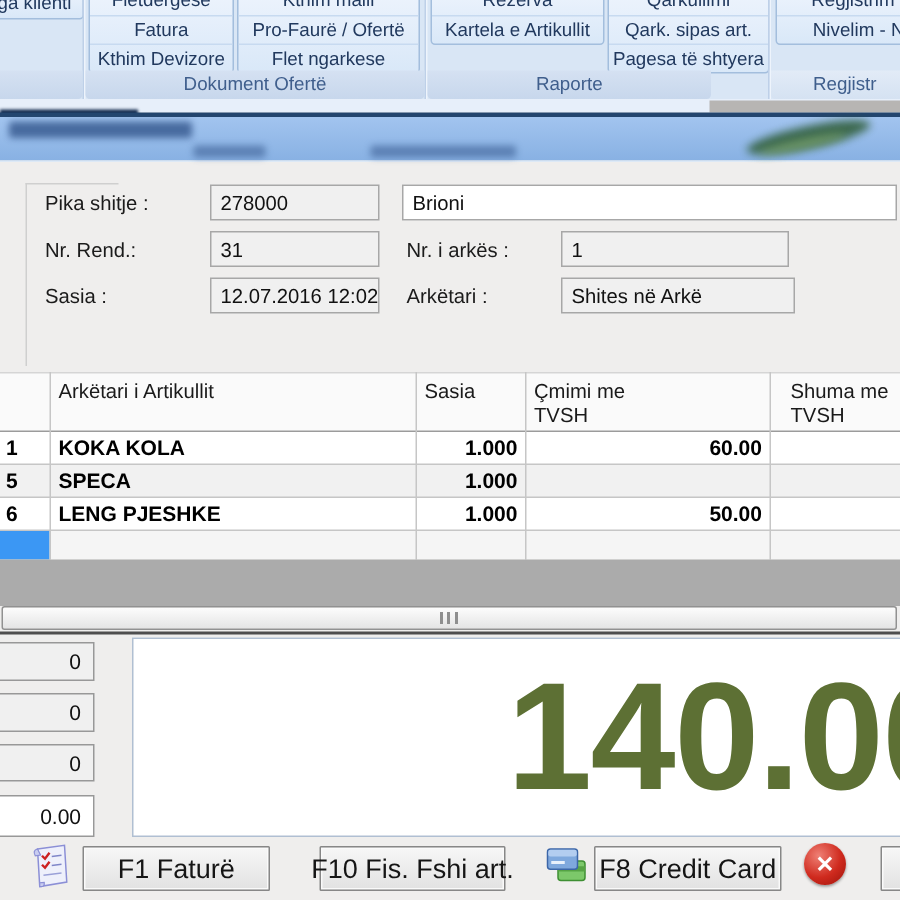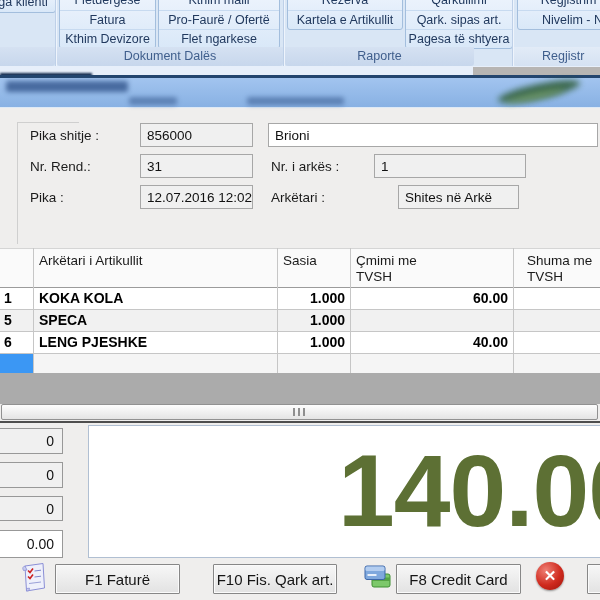--- a/index.html
+++ b/index.html
@@ -97,21 +97,21 @@
   .amt4{ top:530px; height:28px; background:#fff; }
   .bigpanel{ position:absolute; left:88px; top:425px; width:540px; height:133px;
              background:#fff; border:1px solid #b0bfd2; }
   .bigtotal{ position:absolute; left:338px; top:425px; height:133px; display:flex;
              align-items:center; font-size:102px; font-weight:bold; color:#5d7034;
              letter-spacing:-1px; white-space:nowrap; }
 
   
   .btn{ position:absolute; top:564px; height:30px; border:1px solid #878787; border-radius:1px;
         background:linear-gradient(#f7f7f7,#e2e2e2); box-shadow:inset 0 0 0 1px #fafafa;
-        font-size:15px; color:#151515; display:flex; align-items:center; justify-content:center;
+        font-size:18px; color:#151515; display:flex; align-items:center; justify-content:center;
         white-space:nowrap; }
   .btn-f1{ left:55px; width:125px; } .btn-f10{ left:213px; width:124px; }
   .btn-f8{ left:396px; width:125px; } .btn-part{ left:587px; width:60px; }
   .scrollicon{ position:absolute; left:20px; top:562px; width:28px; height:31px; }
   .cardicon{ position:absolute; left:364px; top:564px; width:28px; height:26px; }
   .xicon{ position:absolute; left:536px; top:562px; width:28px; height:28px; border-radius:50%;
           background:radial-gradient(circle at 35% 30%, #ef8075, #cf2a1e 55%, #9c130b);
           box-shadow:0 1px 2px rgba(0,0,0,.4); color:#fff; font-weight:bold; font-size:15px;
           display:flex; align-items:center; justify-content:center; }
 </style>
@@ -147,53 +147,53 @@
     <div class="rcol rcol-e">
       <div class="rrow">Regjistrim Ko</div>
       <div class="rrow">Nivelim - Ndr</div>
     </div>
 
     <div class="gdiv gdiv1"></div>
     <div class="gdiv gdiv2"></div>
     <div class="gdiv gdiv3"></div>
 
     <div class="glbl glbl-0"></div>
-    <div class="glbl glbl-1">Dokument Dalës</div>
+    <div class="glbl glbl-1">Dokument Ofertë</div>
     <div class="glbl glbl-2">Raporte</div>
     <div class="glbl glbl-3">Regjistr</div>
   </div>
 
   <div class="strip"></div>
   <div class="graypatch"></div>
 
   <div class="navblob"></div>
   <div class="navline"></div>
   <div class="bluebar">
     <div class="blob blob1"></div>
     <div class="blob blob2"></div>
     <div class="blob blob3"></div>
     <div class="swoosh"></div>
     <div class="swoosh2"></div>
   </div>
 
   <div class="gbox"></div>
 
   <div class="flabel" style="left:30px; top:128px;">Pika shitje :</div>
-  <div class="finput" style="left:140px; top:123px; width:113px;">856000</div>
+  <div class="finput" style="left:140px; top:123px; width:113px;">278000</div>
   <div class="finput white" style="left:268px; top:123px; width:330px;">Brioni</div>
 
   <div class="flabel" style="left:30px; top:159px;">Nr. Rend.:</div>
   <div class="finput" style="left:140px; top:154px; width:113px;">31</div>
   <div class="flabel" style="left:271px; top:159px;">Nr. i arkës :</div>
   <div class="finput" style="left:374px; top:154px; width:152px;">1</div>
 
-  <div class="flabel" style="left:30px; top:190px;">Pika :</div>
+  <div class="flabel" style="left:30px; top:190px;">Sasia :</div>
   <div class="finput" style="left:140px; top:185px; width:113px;">12.07.2016 12:02</div>
   <div class="flabel" style="left:271px; top:190px;">Arkëtari :</div>
-  <div class="finput" style="left:374px; top:185px; width:121px;margin-left:24px;">Shites në Arkë</div>
+  <div class="finput" style="left:374px; top:185px; width:156px;">Shites në Arkë</div>
 
   <div class="table">
     <div class="thead">
       <div class="th th-num"></div>
       <div class="th th-name">Arkëtari i Artikullit</div>
       <div class="th th-qty">Sasia</div>
       <div class="th th-price">Çmimi me
 TVSH</div>
       <div class="th th-total">Shuma me
 TVSH</div>
@@ -209,21 +209,21 @@
     <div class="trow trow-1">
       <div class="td td-num">5</div>
       <div class="td td-name">SPECA</div>
       <div class="td td-qty">1.000</div>
       <div class="td td-total">30.00</div>
     </div>
     <div class="trow trow-2">
       <div class="td td-num">6</div>
       <div class="td td-name">LENG PJESHKE</div>
       <div class="td td-qty">1.000</div>
-      <div class="td td-price">40.00</div>
+      <div class="td td-price">50.00</div>
       <div class="td td-total">50.00</div>
     </div>
 
     <div class="tsel">
       <div class="selcell"></div>
     </div>
 
     <div class="vln vln1"></div>
     <div class="vln vln2"></div>
     <div class="vln vln3"></div>
@@ -248,21 +248,21 @@
     <path d="M5 4 L23 1.5 L24.5 26 L6.5 29 Z" fill="#eef0fb" stroke="#8b8fd6" stroke-width="1"></path>
     <path d="M5 4 q-3.5 1 -1.5 4.5 l3.5 -0.5 Z" fill="#c9cdf0" stroke="#8b8fd6" stroke-width="0.8"></path>
     <path d="M6.5 29 q3.5 0.5 3 -2.8 l-3 0.3 Z" fill="#c9cdf0" stroke="#8b8fd6" stroke-width="0.8"></path>
     <path d="M8 8.5 l2 2 3-4" stroke="#cc2222" fill="none" stroke-width="1.6"></path>
     <path d="M8 14.5 l2 2 3-4" stroke="#cc2222" fill="none" stroke-width="1.6"></path>
     <line x1="14.5" y1="9" x2="21" y2="8.2" stroke="#7f86c9" stroke-width="1"></line>
     <line x1="14.5" y1="15" x2="21" y2="14.2" stroke="#7f86c9" stroke-width="1"></line>
     <line x1="9" y1="21.5" x2="21" y2="20" stroke="#9aa0d8" stroke-width="1"></line>
   </svg>
   <div class="btn btn-f1">F1 Faturë</div>
-  <div class="btn btn-f10">F10 Fis. Qark art.</div>
+  <div class="btn btn-f10">F10 Fis. Fshi art.</div>
   <svg class="cardicon" viewBox="0 0 28 26">
     <rect x="8" y="10" width="18" height="13" rx="2" fill="#7cc86a" stroke="#3e8f33" stroke-width="1"></rect>
     <rect x="8" y="13.5" width="18" height="3.5" fill="#55a344"></rect>
     <rect x="1" y="2" width="20" height="13.5" rx="2" fill="#7fa8dd" stroke="#3c66a8" stroke-width="1"></rect>
     <rect x="1.5" y="2.5" width="19" height="4.5" rx="1.5" fill="#b3cdf0"></rect>
     <rect x="3.5" y="10" width="9" height="2" fill="#e8f0fb"></rect>
   </svg>
   <div class="btn btn-f8">F8 Credit Card</div>
   <div class="xicon">✕</div>
   <div class="btn btn-part"></div>

